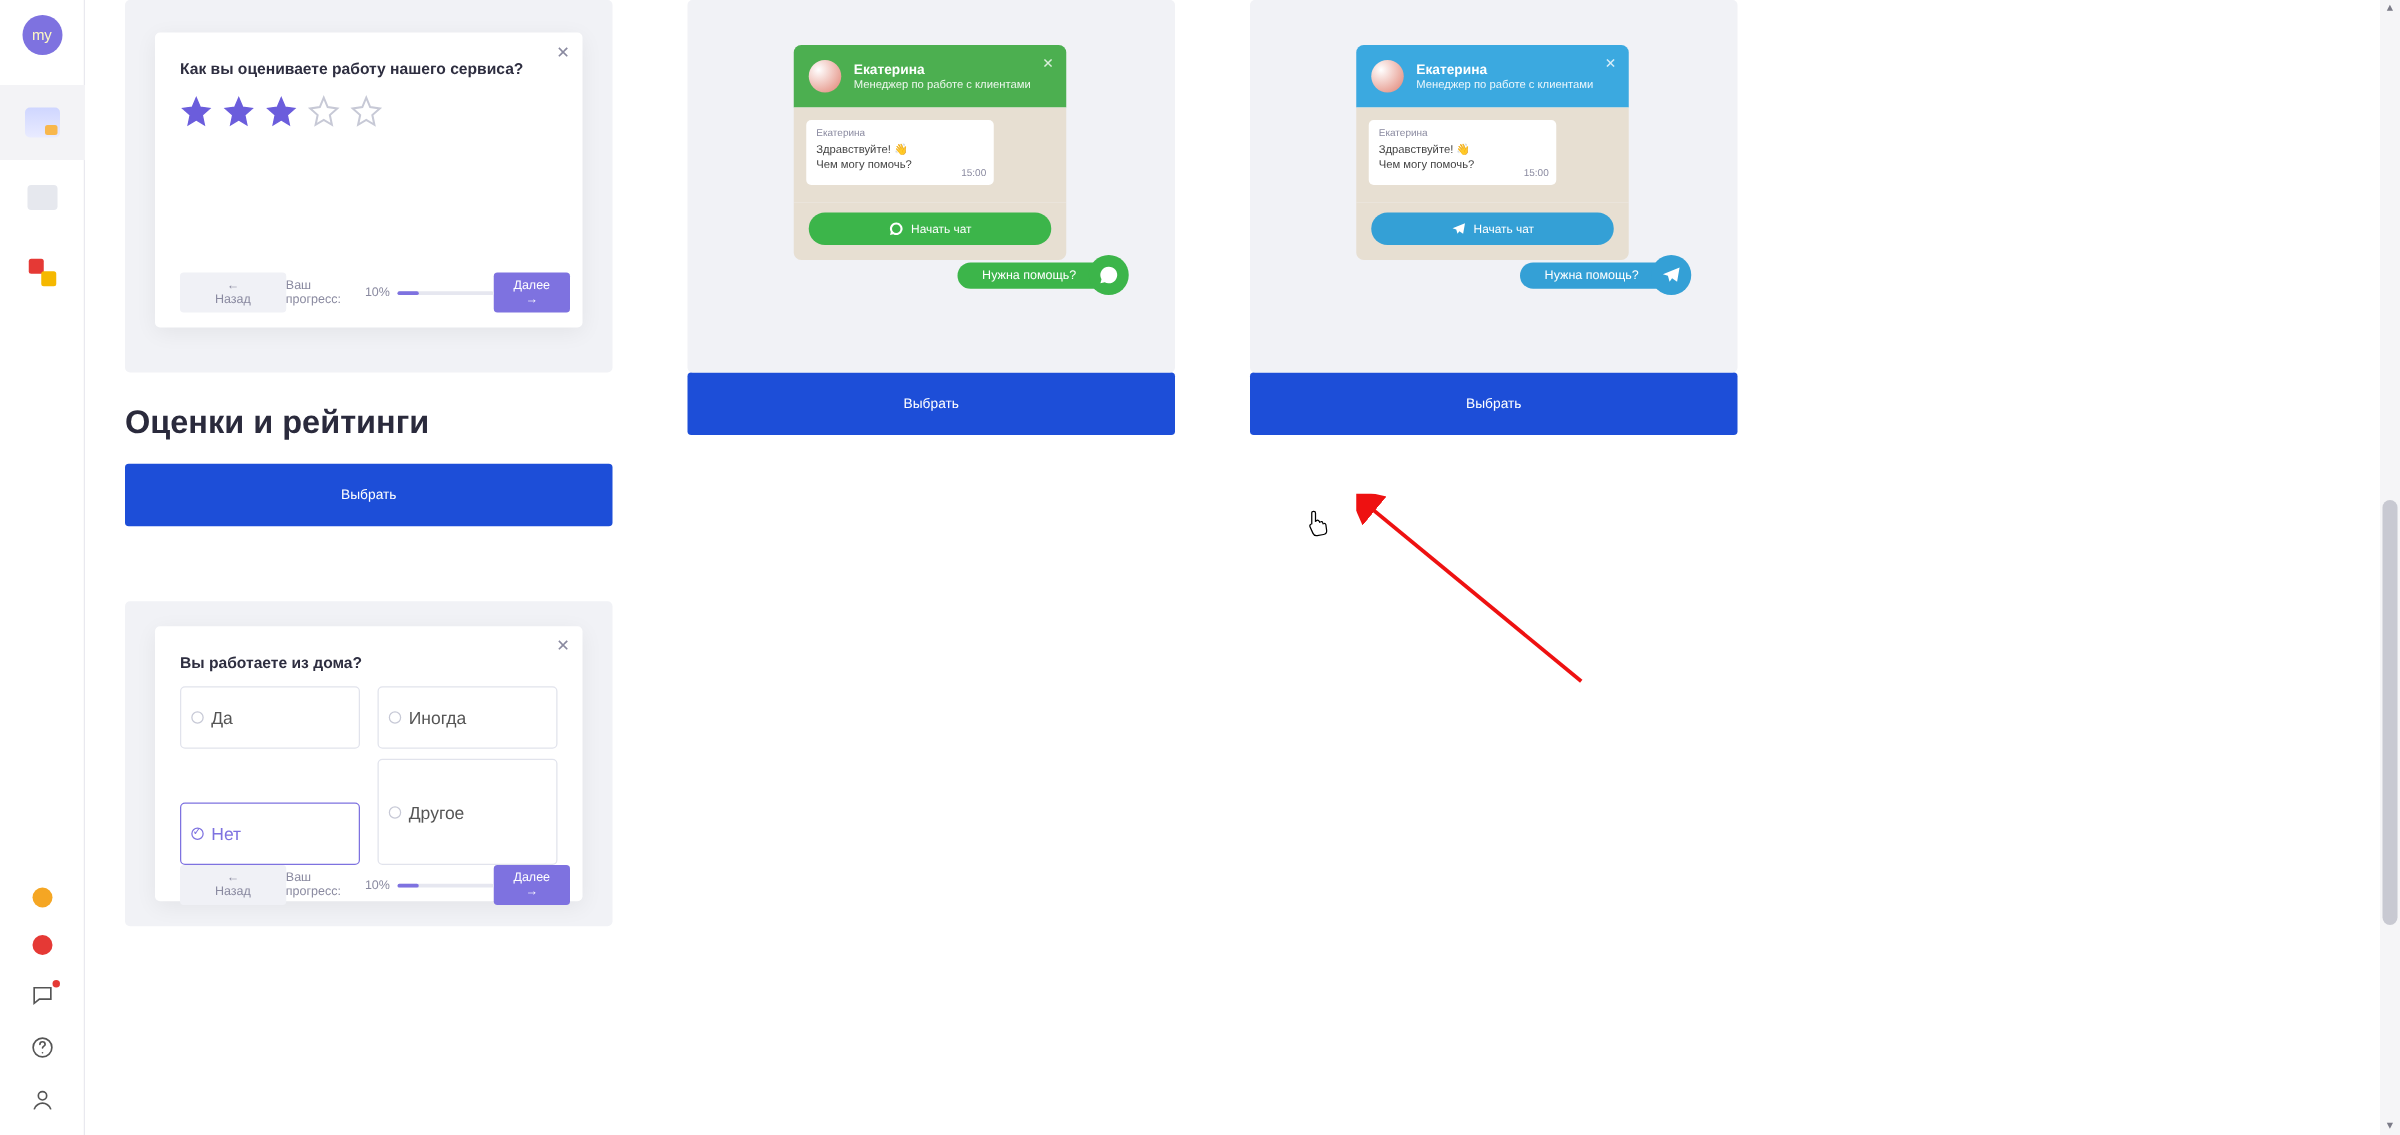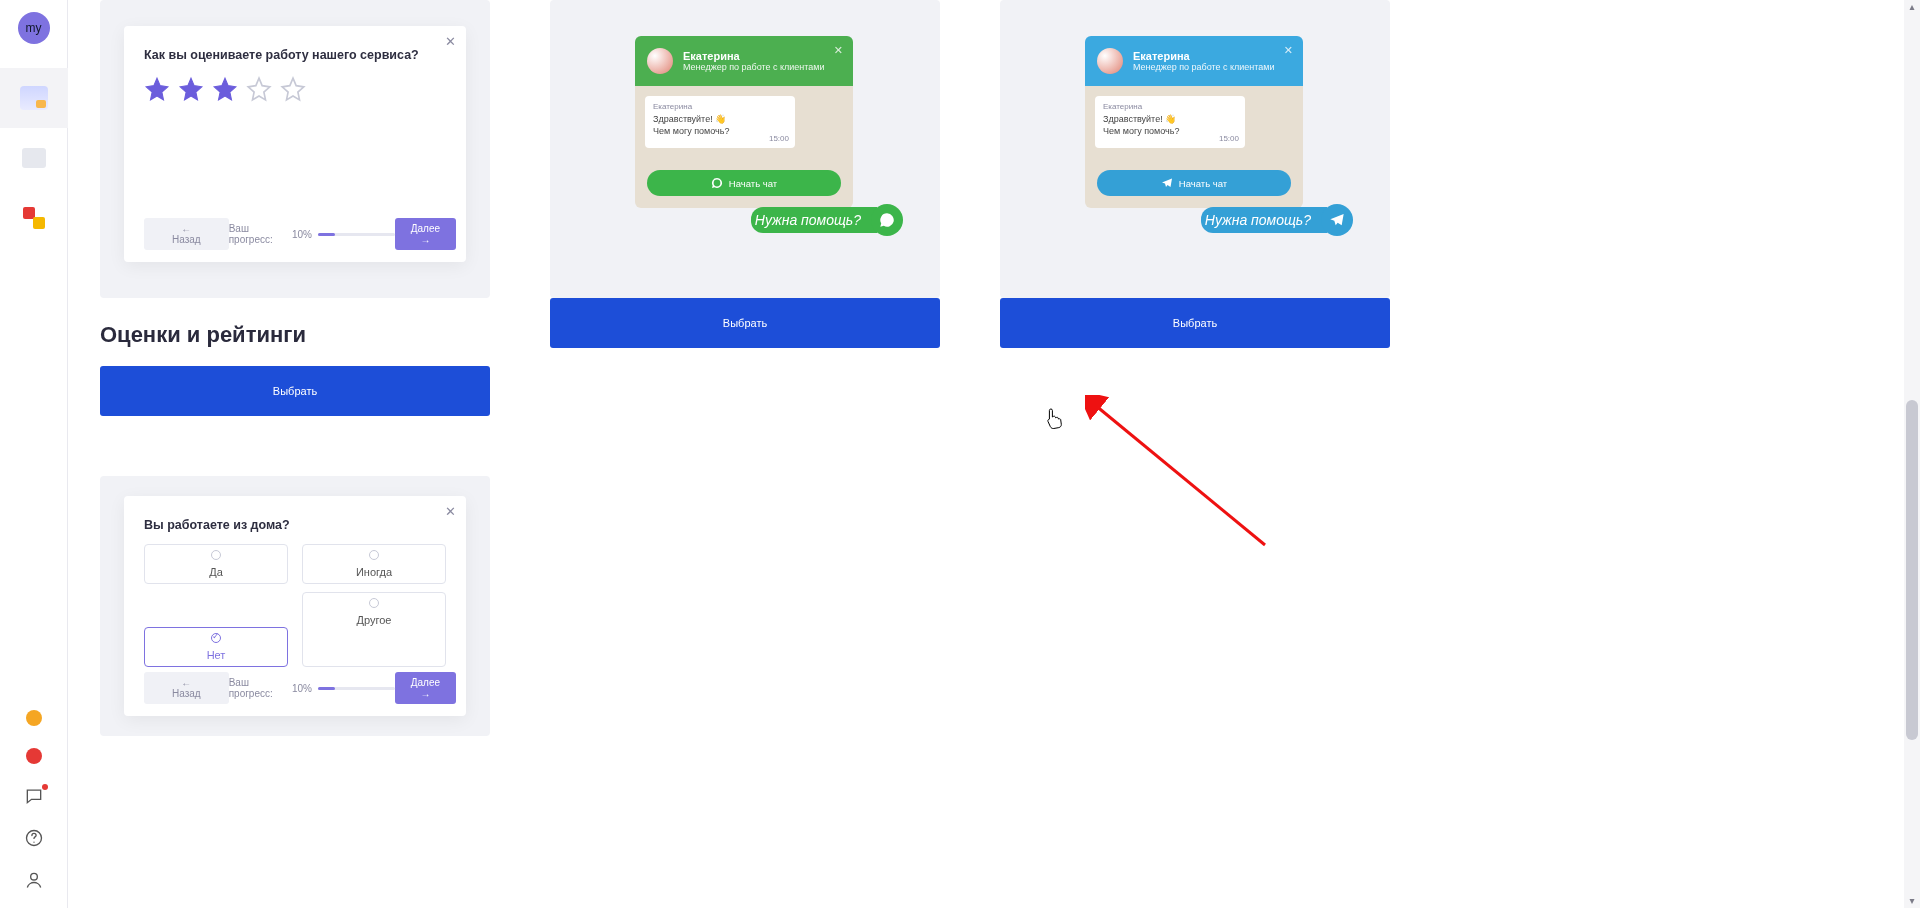--- a/index.html
+++ b/index.html
@@ -19,21 +19,21 @@
     width: 68px; height: 100%;
     background: #fff;
     border-right: 1px solid #e9e9ef;
     display: flex; flex-direction: column; align-items: center;
     padding-top: 12px;
   }
   .sb-avatar {
     width: 32px; height: 32px;
     border-radius: 50%;
     background: #7e72e0;
-    color: #0f172a;
+    color: #fef9c3;
     font-size: 12px;
     display: flex; align-items: center; justify-content: center;
     margin-bottom: 24px;
   }
   .sb-item {
     width: 68px; height: 60px;
     display:flex; align-items:center; justify-content:center;
   }
   .sb-item.active { background:#f3f3f6; }
   .sb-bottom {
@@ -67,21 +67,21 @@
   .row { display:flex; gap:60px; }
   .col { width: 390px; display:flex; flex-direction:column; }
   .offer-card {
     width: 390px; height: 298px;
     background:#f1f2f6;
     border-radius:4px;
     position:relative;
   }
   .offer-title{
     font-weight:700;
-    font-size:22px;
+    font-size:26px;
     color:#2a2a3c;
     margin:24px 0 18px 0;
   }
   .offer-title.link{color:#2a2a3c;text-decoration:underline;}
   .btn-primary{
     display:inline-flex;align-items:center;justify-content:center;
     height:50px;padding:0 34px;
     background:#1d4ed8;color:#fff;border:none;border-radius:3px;
     font-size:11px;cursor:pointer;
   }
@@ -138,37 +138,37 @@
     background:#e7dfd2;border-radius:0 0 6px 6px;padding:8px 12px 12px;
   }
   .chat-cta{
     height:26px;border-radius:13px;color:#fff;font-size:9.5px;
     display:flex;align-items:center;justify-content:center;gap:6px;cursor:pointer;
   }
   .help-fab{
     position:absolute;right:-50px;bottom:-28px;display:flex;align-items:center;gap:0;
   }
   .help-pill{
-    background-color:#5cb85c;color:#fff;font-size:14px;padding:5px 16px 5px 4px;border-radius:12px 0 0 12px;font-style:italic;
+    background-color:#5cb85c;color:#fff;font-size:10px;padding:5px 16px 5px 20px;border-radius:12px 0 0 12px;
   }
   .help-circle{
     width:32px;height:32px;border-radius:50%;display:flex;align-items:center;justify-content:center;color:#fff;
     margin-left:-6px;
   }
   .wa{background:#4caf50;}
   .wa-dark{background:#3cb54a;}
   .tg{background:#3ba9e0;}
   .tg-dark{background:#34a0d6;}
 
   
   .row2{margin-top:60px;}
   .radio-grid{display:grid;grid-template-columns:1fr 1fr;gap:8px 14px;margin-top:12px;}
   .radio-opt{
-    border:1px solid #e1e3ec;border-radius:4px;padding:5px 8px;font-size:11px;color:#555;
-    display:flex;align-items:center;gap:6px;flex-direction:column;
+    border:1px solid #e1e3ec;border-radius:4px;padding:16px 8px;font-size:14px;color:#555;
+    display:flex;align-items:center;gap:6px;
   }
   .radio-opt.sel{border-color:#7e72e0;color:#7e72e0;margin-top:35px;}
   .rdot2{width:10px;height:10px;border-radius:50%;border:1px solid #c7c9d6;}
   .radio-opt.sel .rdot2{border-color:#7e72e0;position:relative;}
   .radio-opt.sel .rdot2::after{content:"✓";position:absolute;left:0;top:-3px;font-size:9px;color:#7e72e0;}
 
   
   .annot-arrow{position:absolute;left:1085px;top:395px;pointer-events:none;}
 
   

